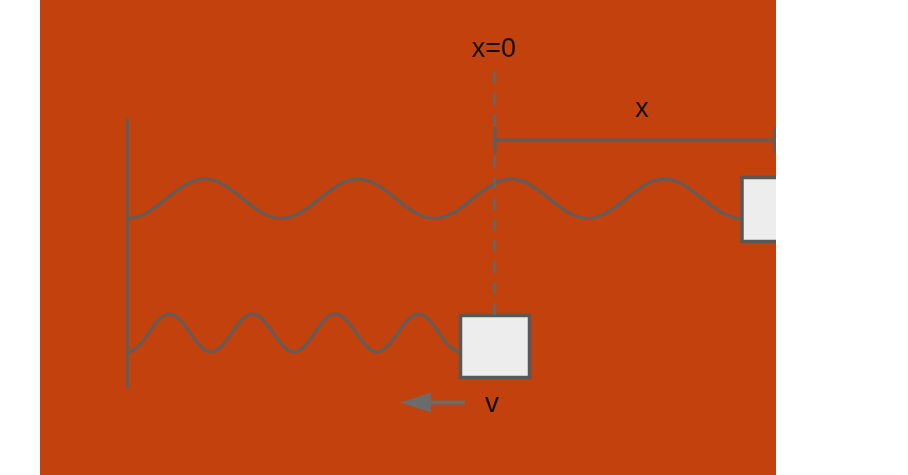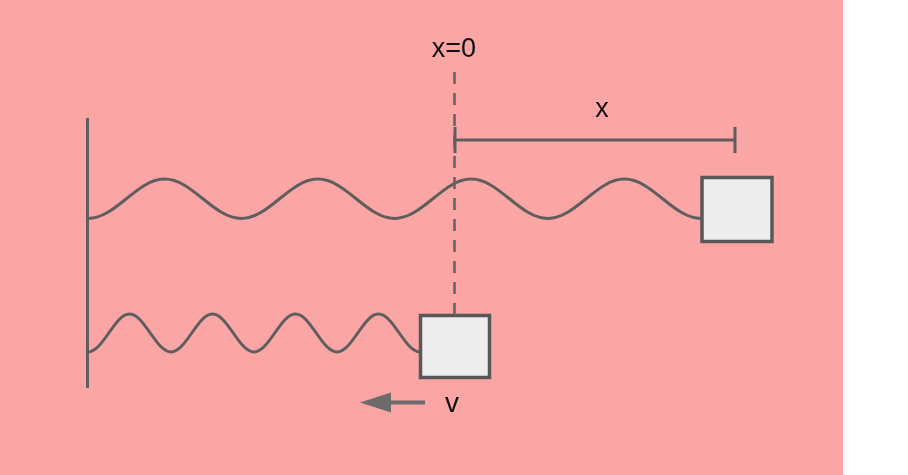--- a/index.html
+++ b/index.html
@@ -2,25 +2,26 @@
 <html><head>
 <meta charset="utf-8">
 <style>
   html, body {
     margin: 0;
     padding: 0;
     background: #ffffff;
   }
   .canvas {
     position: relative;
-    width: 843px;
+    width: 736px;
     height: 475px;
-    background: #fca5a5;
+    background: #c2410c;
     overflow: hidden;
     font-family: "Liberation Sans", sans-serif;
+    margin-left: 40px;
   }
   .canvas svg {
     position: absolute;
     left: 0;
     top: 0;
   }
   .stroke {
     stroke: #5e5e5e;
     fill: none;
     stroke-width: 3;

